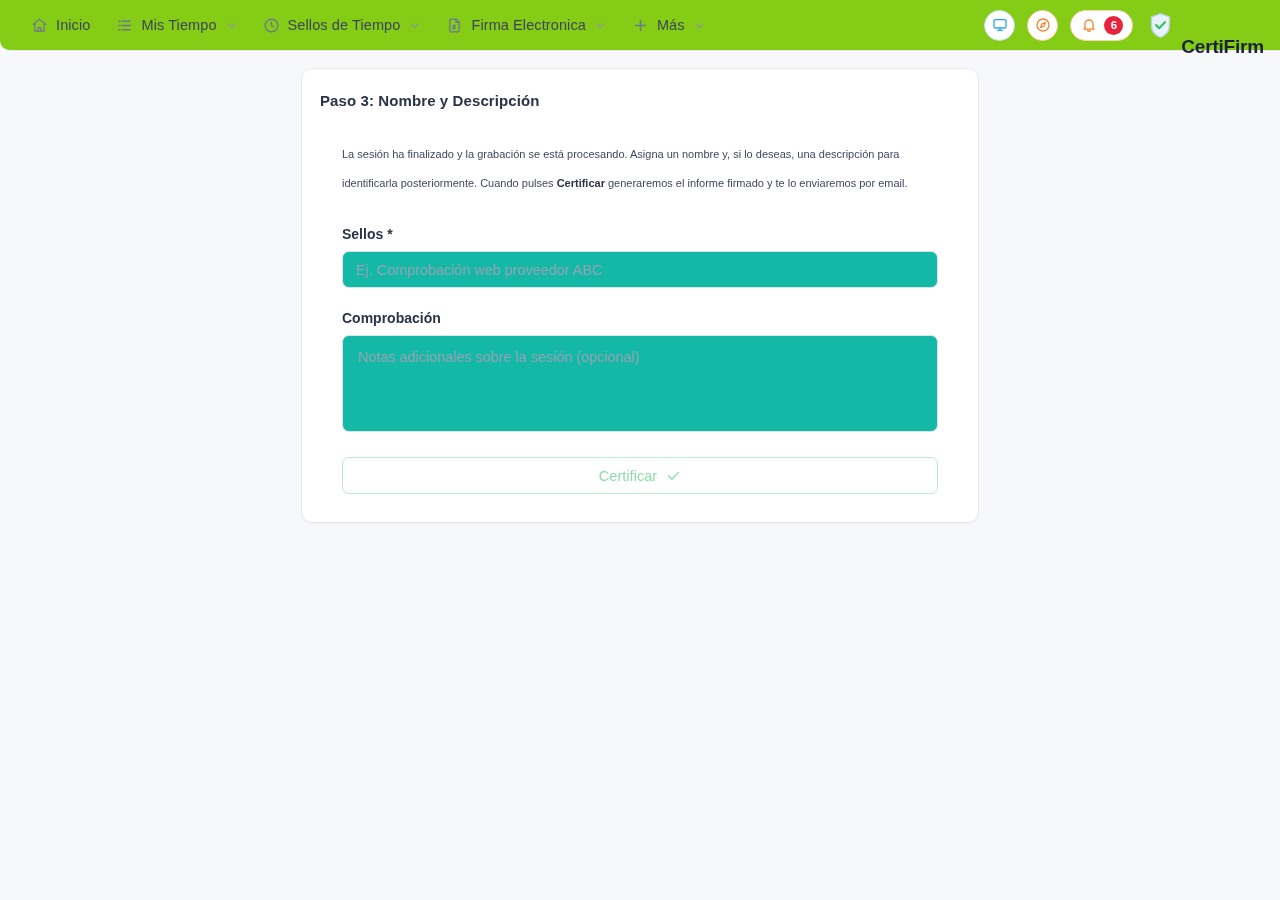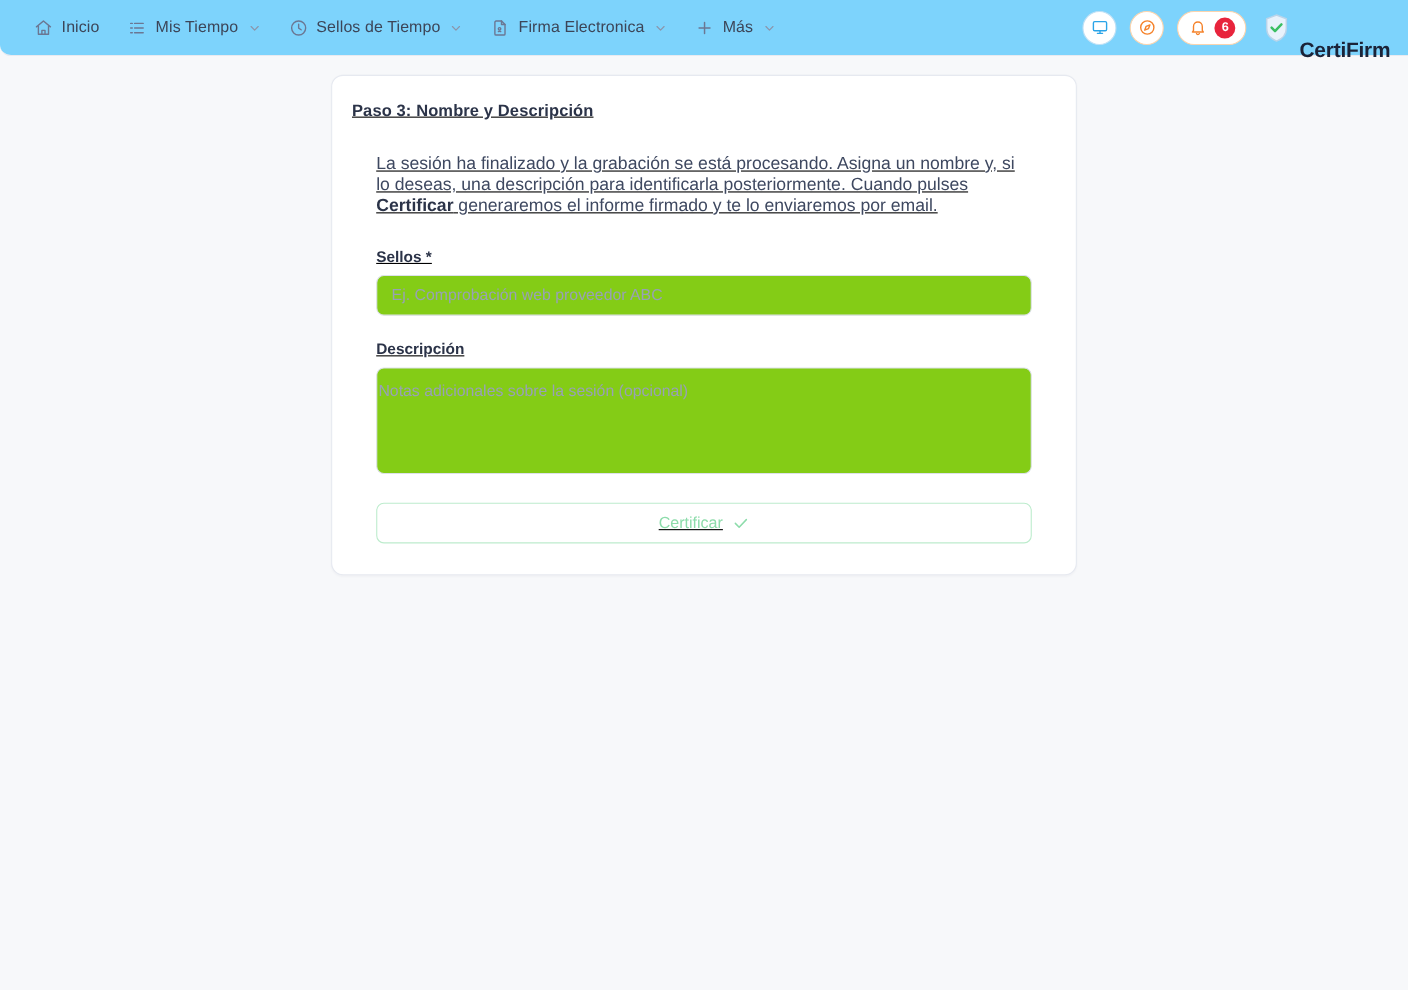--- a/index.html
+++ b/index.html
@@ -8,21 +8,21 @@
     width: 1280px; height: 900px;
     background: #f7f8fa;
     font-family: "Liberation Sans", sans-serif;
     -webkit-font-smoothing: antialiased;
   }
 
   
   .navbar {
     position: relative;
     height: 51px;
-    background: #7dd3fc;
+    background: #84cc16;
     border-bottom: 1px solid #e8eaf0;
     border-bottom-left-radius: 10px;
     display: flex;
     align-items: center;
     padding: 0 16px 0 18px;
   }
   .nav-left { display: flex; align-items: center; gap: 0px; }
   .nav-item {
     display: flex;
     align-items: center;
@@ -78,65 +78,65 @@
   .brand { display: flex; align-items: center; gap: 8px; cursor: pointer; margin-left: 3px; }
   .brand-name {
     font-size: 19px;
     font-weight: bold;
     color: #1b2338;
     letter-spacing: -.2px;
     margin-top: 44px;
   }
 
   
-  .page { padding-top: 17px; text-decoration: underline; }
+  .page { padding-top: 17px; }
   .card {
     width: 678px;
     margin: 0 auto;
     background: #ffffff;
     border: 1px solid #e6e9f0;
     border-radius: 11px;
     box-shadow: 0 1px 2px rgba(20,30,60,.03);
     overflow: hidden;
   }
   .card-title {
     font-size: 15px;
     font-weight: bold;
     color: #2b3348;
     padding: 23px 0 0 18px;
     letter-spacing: .1px;
   }
   .card-body { padding: 31px 40px 28px 40px; }
 
   .intro {
-    font-size: 16px;
-    line-height: 19px;
+    font-size: 11px;
+    line-height: 29px;
     color: #3e4860;
     margin: 0 0 28px 0;
   }
   .intro b { font-weight: bold; color: #2b3348; }
 
   .field-label {
     font-size: 14px;
     font-weight: bold;
     color: #2b3348;
     margin-bottom: 9px;
   }
   .text-input, .text-area {
     width: 100%;
     border: 1px solid #dde1ea;
     border-radius: 7px;
-    background: #84cc16;
+    background: #14b8a6;
     font-family: "Liberation Sans", sans-serif;
     font-size: 14.4px;
     color: #2b3348;
     outline: none;
   }
   .text-input { height: 37px; padding: 0 13px; }
-  .text-area { height: 97px; padding: 11px 1px; resize: none; line-height: 20px; }
+  .text-area { height: 97px; padding: 11px 15px; resize: none; line-height: 20px; }
   .text-input::placeholder, .text-area::placeholder { color: #98a1b5; }
 
   .group { margin-bottom: 22px; }
   .group.last { margin-bottom: 21px; }
 
   .btn-certify {
     width: 100%;
     height: 37px;
     border: 1px solid #bdeccd;
     background: #ffffff;
@@ -282,21 +282,21 @@
     <div class="card-body">
 
       <p class="intro"><span>La sesión ha finalizado y la grabación se está procesando. Asigna un nombre y, si lo deseas, una descripción para identificarla posteriormente. Cuando pulses </span><b>Certificar</b><span> generaremos el informe firmado y te lo enviaremos por email.</span></p>
 
       <div class="group">
         <div class="field-label">Sellos *</div>
         <input class="text-input" type="text" placeholder="Ej. Comprobación web proveedor ABC" style="">
       </div>
 
       <div class="group last">
-        <div class="field-label">Descripción</div>
+        <div class="field-label">Comprobación</div>
         <textarea class="text-area" placeholder="Notas adicionales sobre la sesión (opcional)" style=""></textarea>
       </div>
 
       <button class="btn-certify">
         <span>Certificar</span>
         <span class="ck">
           <svg viewBox="0 0 24 24" fill="none" stroke="currentColor" stroke-width="2.2" stroke-linecap="round" stroke-linejoin="round">
               <path d="M4 12.5l5.5 5.5L20 7"></path>
             </svg>
         </span>

